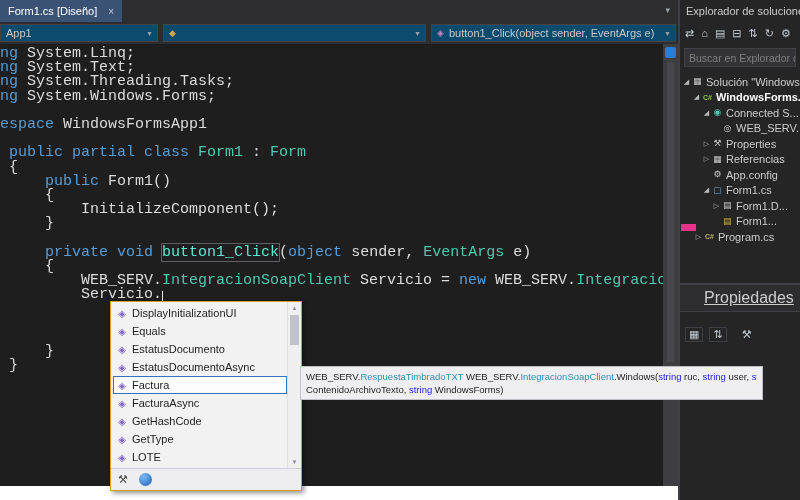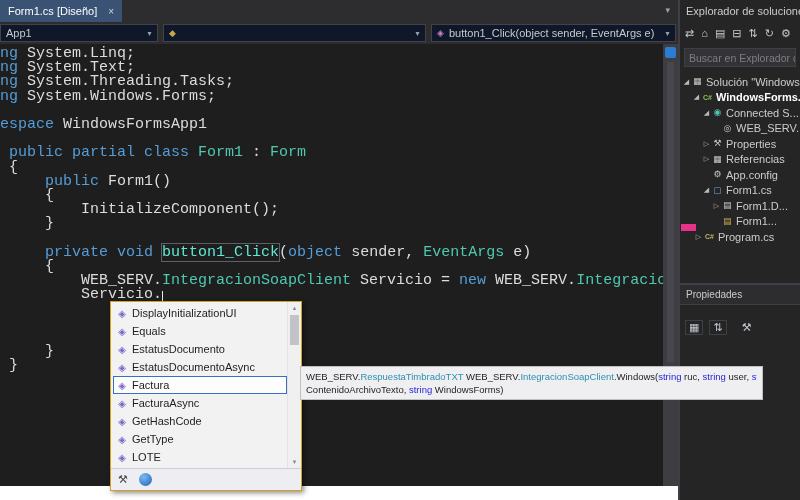--- a/index.html
+++ b/index.html
@@ -9,21 +9,21 @@
   
   .main-col{position:absolute;left:0;top:0;width:678px;height:500px;display:flex;flex-direction:column;}
 
   .tab-bar{height:22px;background:#2D2D30;display:flex;align-items:center;position:relative;flex:none;}
   .tab{height:22px;background:#3A5274;color:#FFFFFF;font-size:11px;display:flex;align-items:center;
        padding:0 8px;gap:11px;cursor:pointer;}
   .tab-close{color:#CBD4E0;font-size:10px;}
   .tab-overflow{position:absolute;right:8px;top:5px;color:#9AA0A6;font-size:9px;cursor:pointer;}
 
   .nav-bar{height:22px;background:#2D2D30;display:flex;gap:5px;padding:2px 0;box-sizing:border-box;flex:none;}
-  .combo{height:18px;background:#0f172a;border:1px solid #434346;display:flex;align-items:center;
+  .combo{height:18px;background:#0c4a6e;border:1px solid #434346;display:flex;align-items:center;
          font-size:11px;color:#C8C8C8;box-sizing:border-box;padding-left:5px;cursor:pointer;white-space:nowrap;overflow:hidden;}
   .combo-project{width:158px;flex:none;}
   .combo-type{width:263px;flex:none;}
   .combo-member{flex:1;margin-right:2px;}
   .combo .spacer{flex:1;}
   .combo-arrow{width:15px;text-align:center;color:#9AA0A6;font-size:8px;flex:none;}
   .nav-icon{margin-right:5px;font-size:9px;}
   .class-icon{color:#C9A44B;}
   .method-icon{color:#C586C0;}
 
@@ -54,21 +54,21 @@
              font-size:10.5px;display:flex;align-items:center;padding:0 4px;white-space:nowrap;overflow:hidden;flex:none;cursor:text;}
   .se-tree{flex:1;overflow:hidden;padding-top:3px;}
   .tree-row{display:flex;align-items:center;height:15.5px;font-size:11px;color:#CCCCCC;
             white-space:nowrap;overflow:hidden;cursor:pointer;}
   .tree-arrow{width:9px;font-size:7px;color:#B9B9B9;text-align:center;flex:none;}
   .tree-icon{width:13px;font-size:9px;text-align:center;margin-right:2px;flex:none;line-height:1;}
   .tree-label{overflow:hidden;}
   .bold{font-weight:bold;color:#FFFFFF;}
 
   .props-section{flex:1;display:flex;flex-direction:column;border-top:2px solid #3F3F46;}
-  .props-header{background:#2D2D30;padding:4px 6px;font-size:10px;color:#CCCCCC;border-bottom:1px solid #3F3F46;flex:none;}
+  .props-header{background:#2D2D30;padding:4px 24px;font-size:16px;color:#CCCCCC;border-bottom:1px solid #3F3F46;flex:none;text-decoration:underline;}
   .props-toolbar{display:flex;align-items:center;gap:6px;padding:2px 5px;margin-top:13px;flex:none;}
   .props-toolbar .tbicon.wrench{margin-left:9px;border:none;}
 
   
   .intellisense{position:absolute;left:110px;top:301px;width:190px;background:#F2F2F3;border:1px solid #D5A021;
                 z-index:20;box-shadow:2px 2px 5px rgba(0,0,0,0.45);}
   .isense-body{display:flex;}
   .isense-list{flex:1;padding:2px 0 2px 2px;overflow:hidden;}
   .isense-item{display:flex;align-items:center;height:16px;gap:4px;padding:0 2px;font-size:11px;color:#1E1E1E;
                border:1px solid transparent;white-space:nowrap;overflow:hidden;cursor:pointer;}

